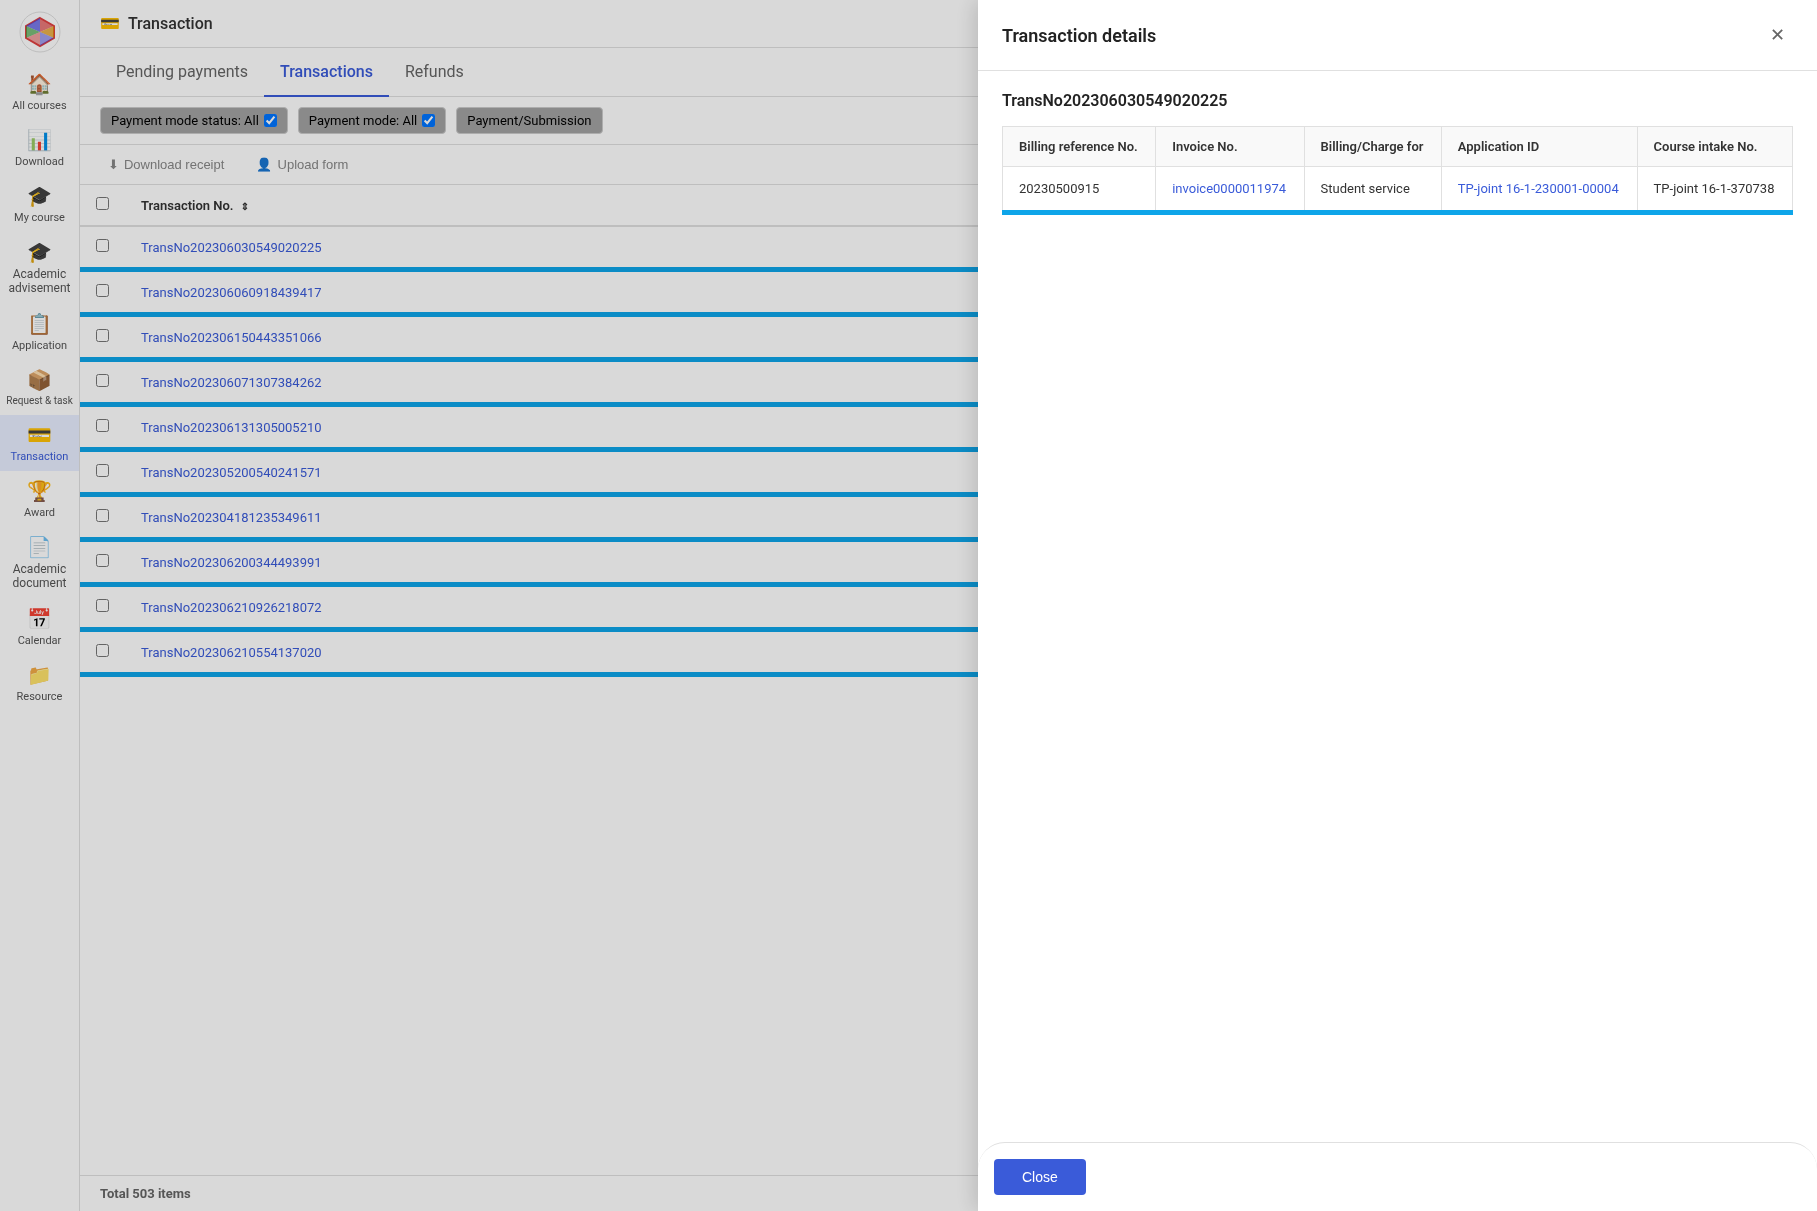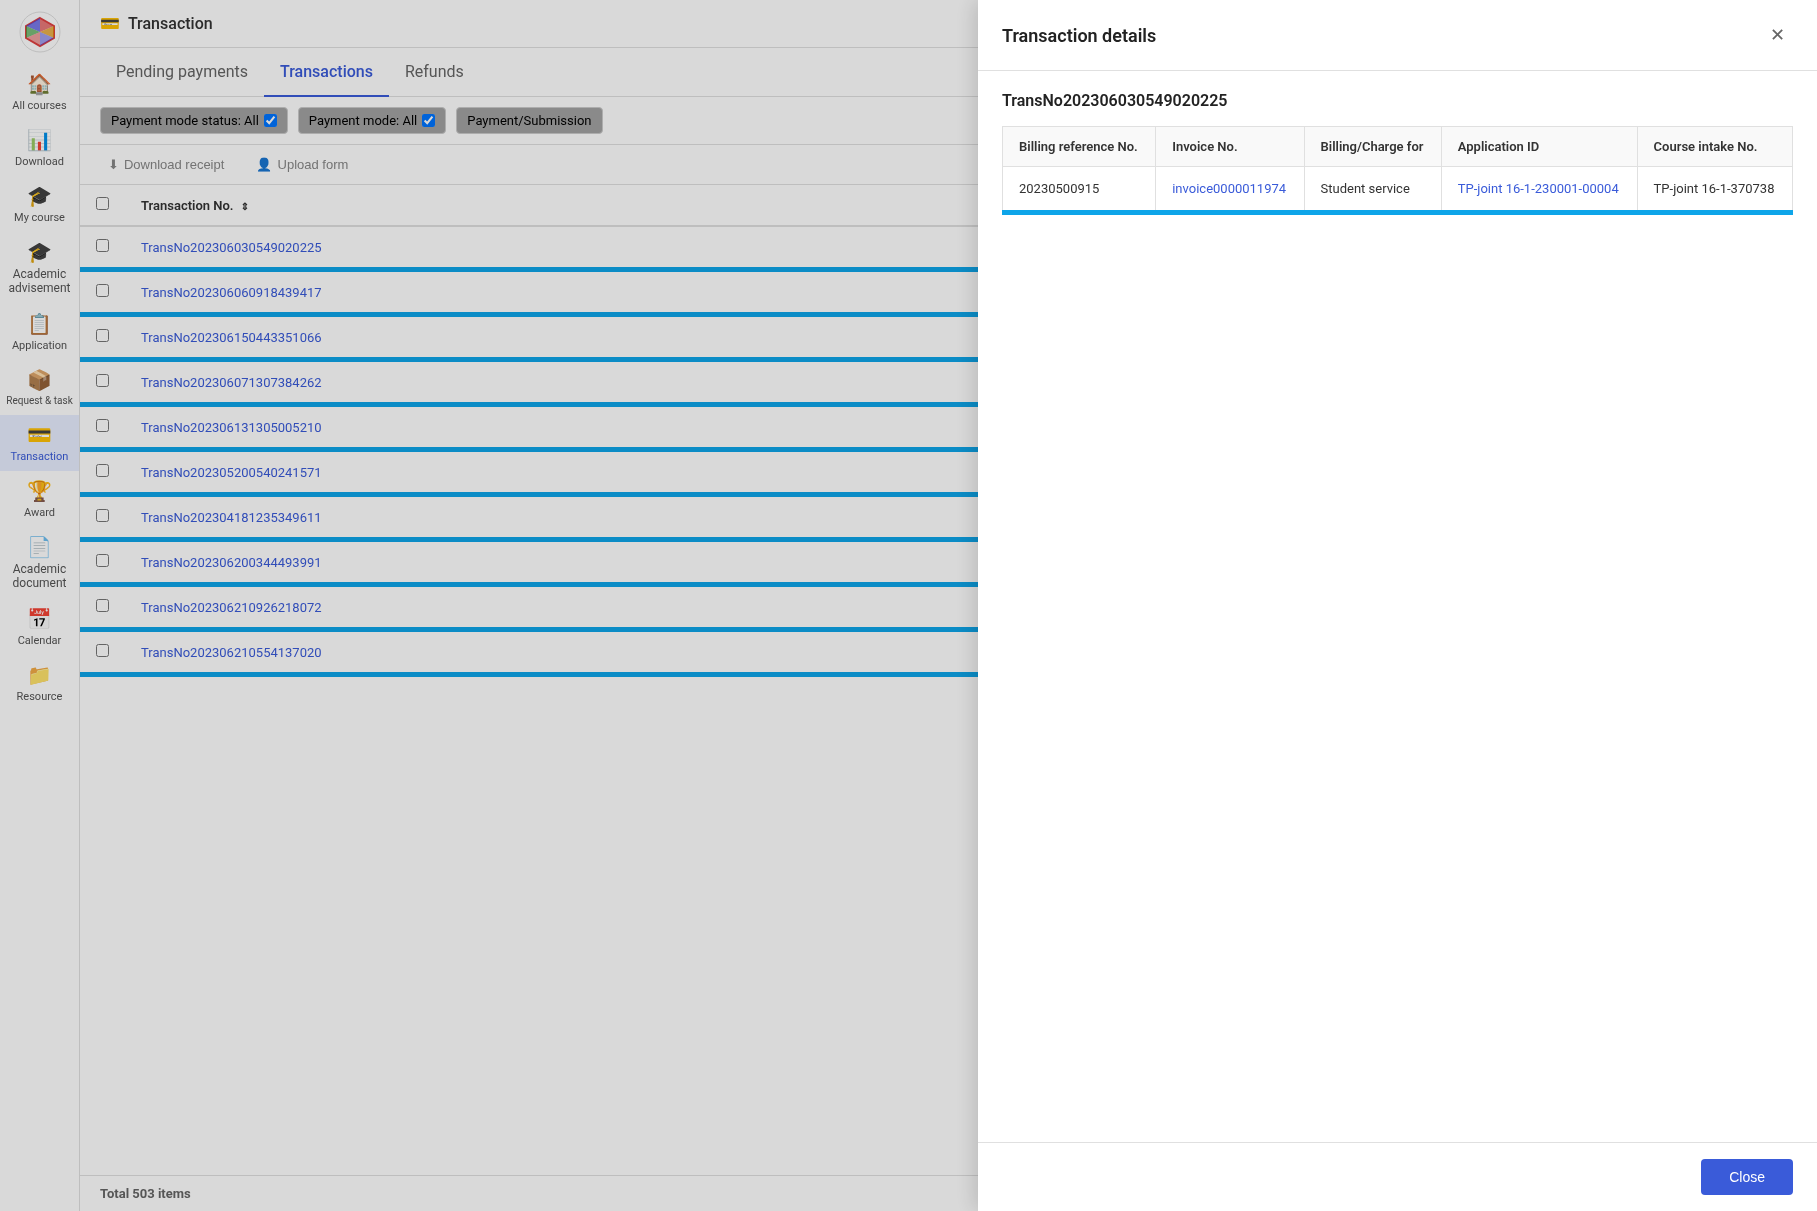--- a/index.html
+++ b/index.html
@@ -244,24 +244,25 @@
     .detail-table td {
       padding: 14px 16px;
       font-size: 13px;
       color: #333;
       border-right: 1px solid #e0e0e0;
       border-bottom: 1px solid #e0e0e0;
     }
     .detail-table td:last-child { border-right: none; }
     .detail-link { color: #3a5bd9; cursor: pointer; }
     .modal-footer {
-      padding: 16px 24px;
+      padding: 16px 16px;
       border-top: 1px solid #e0e0e0;
       display: flex;
-      justify-content: flex-end;
+      justify-content: flex-start;
+      border-radius: 27px;
     }
     .close-btn {
       background: #3a5bd9;
       color: #fff;
       border: none;
       padding: 10px 28px;
       border-radius: 4px;
       font-size: 14px;
       cursor: pointer;
       font-weight: 500;

